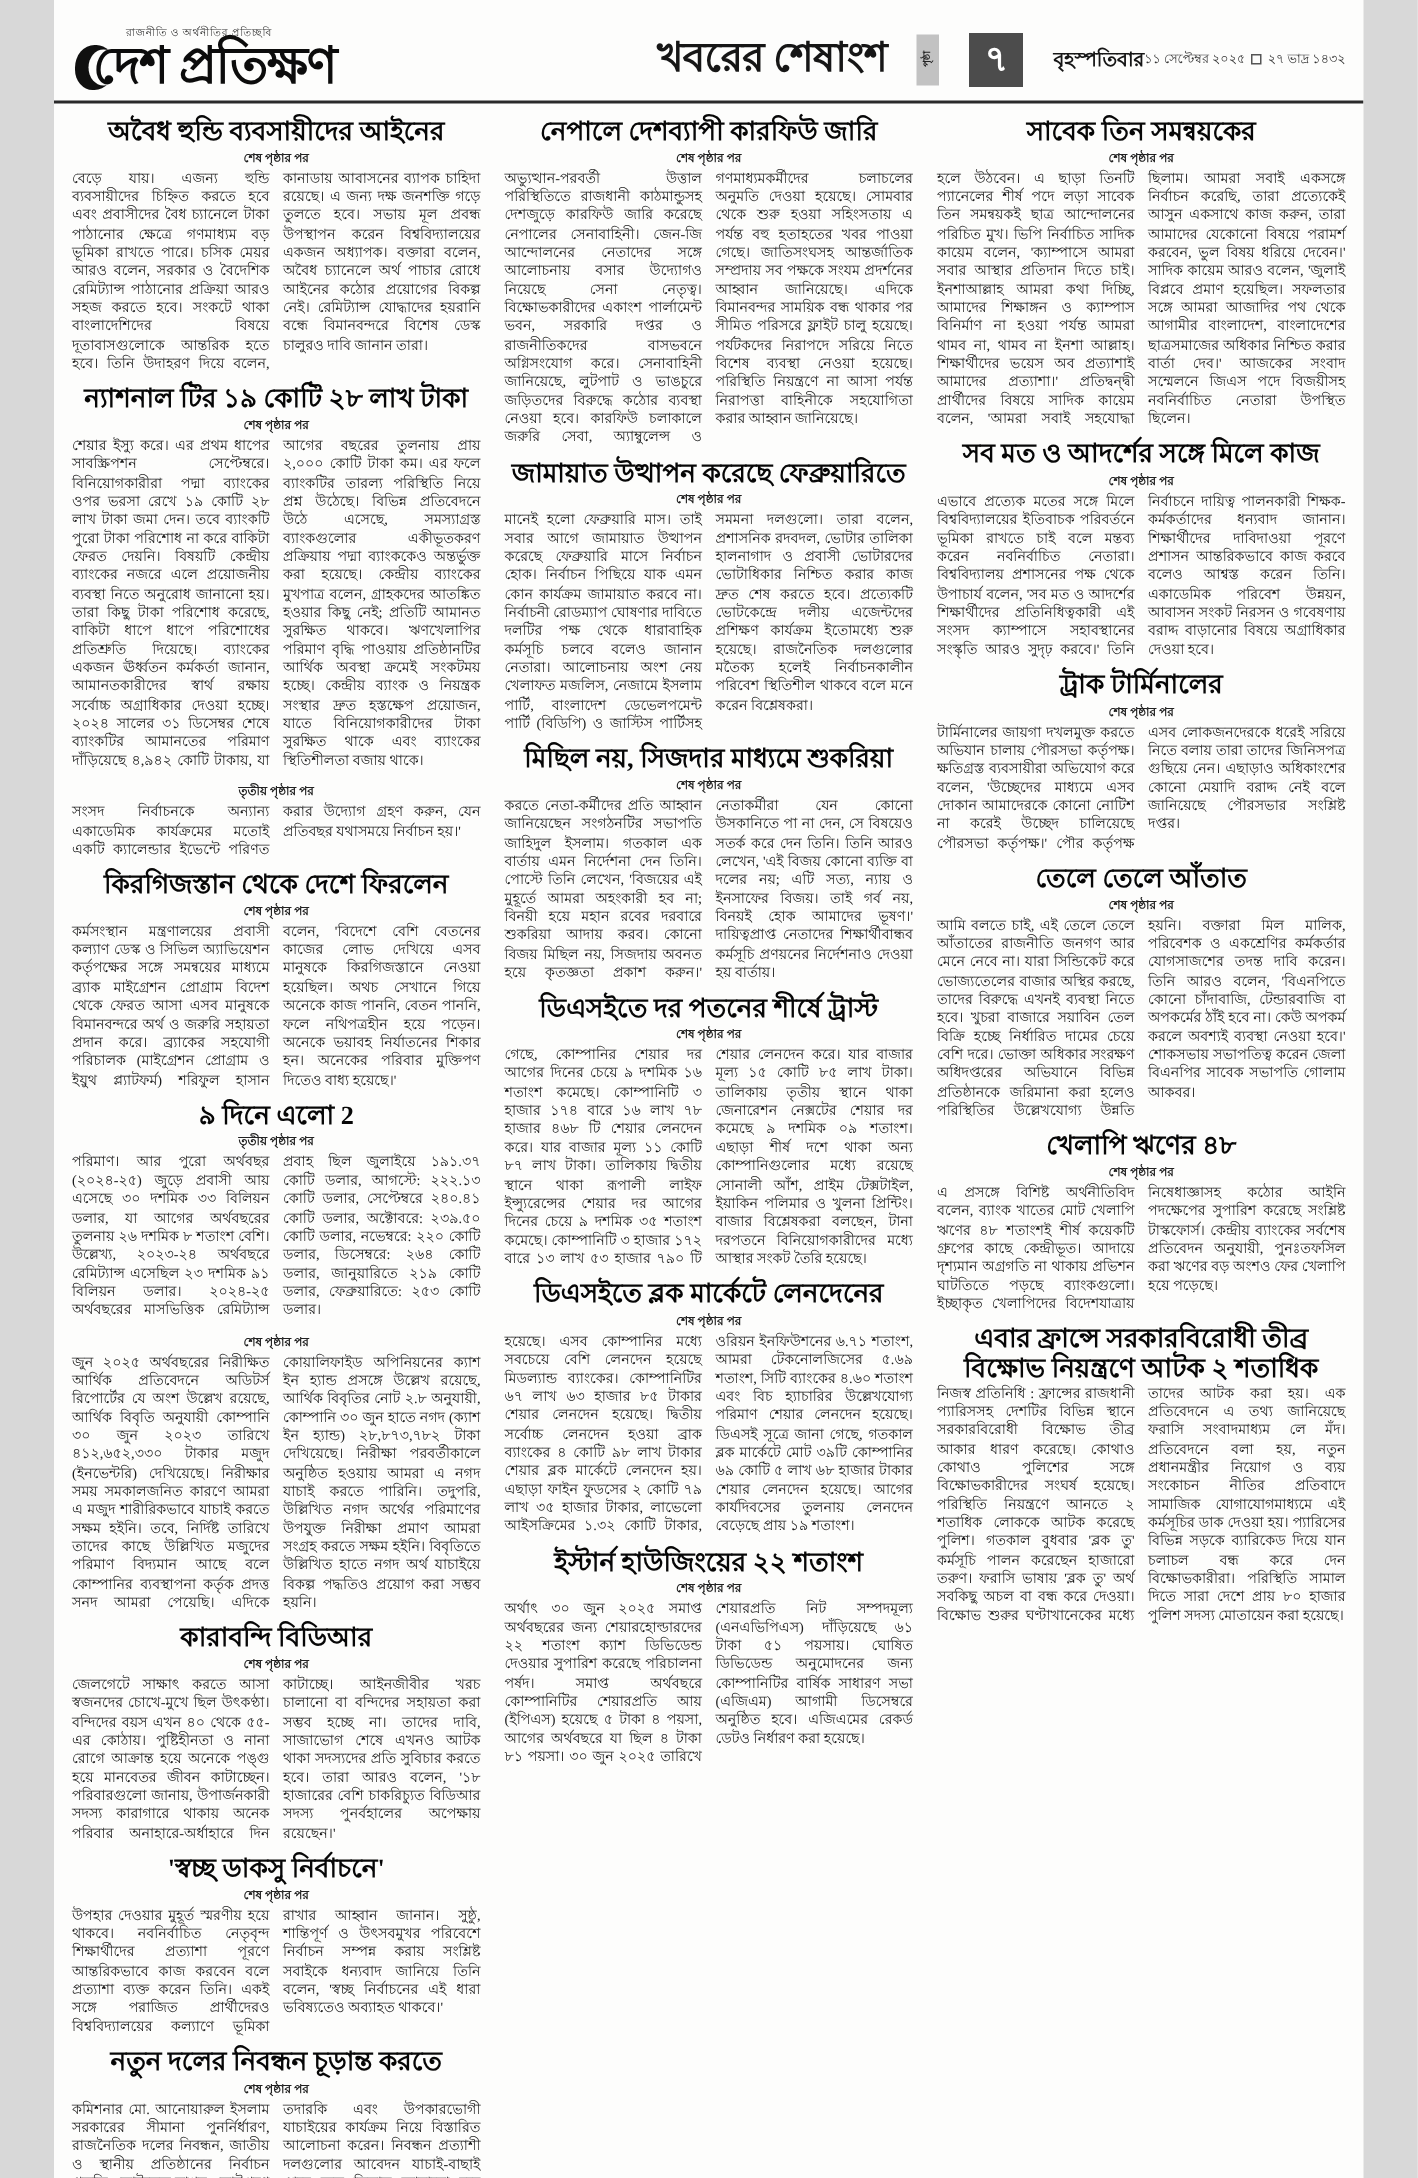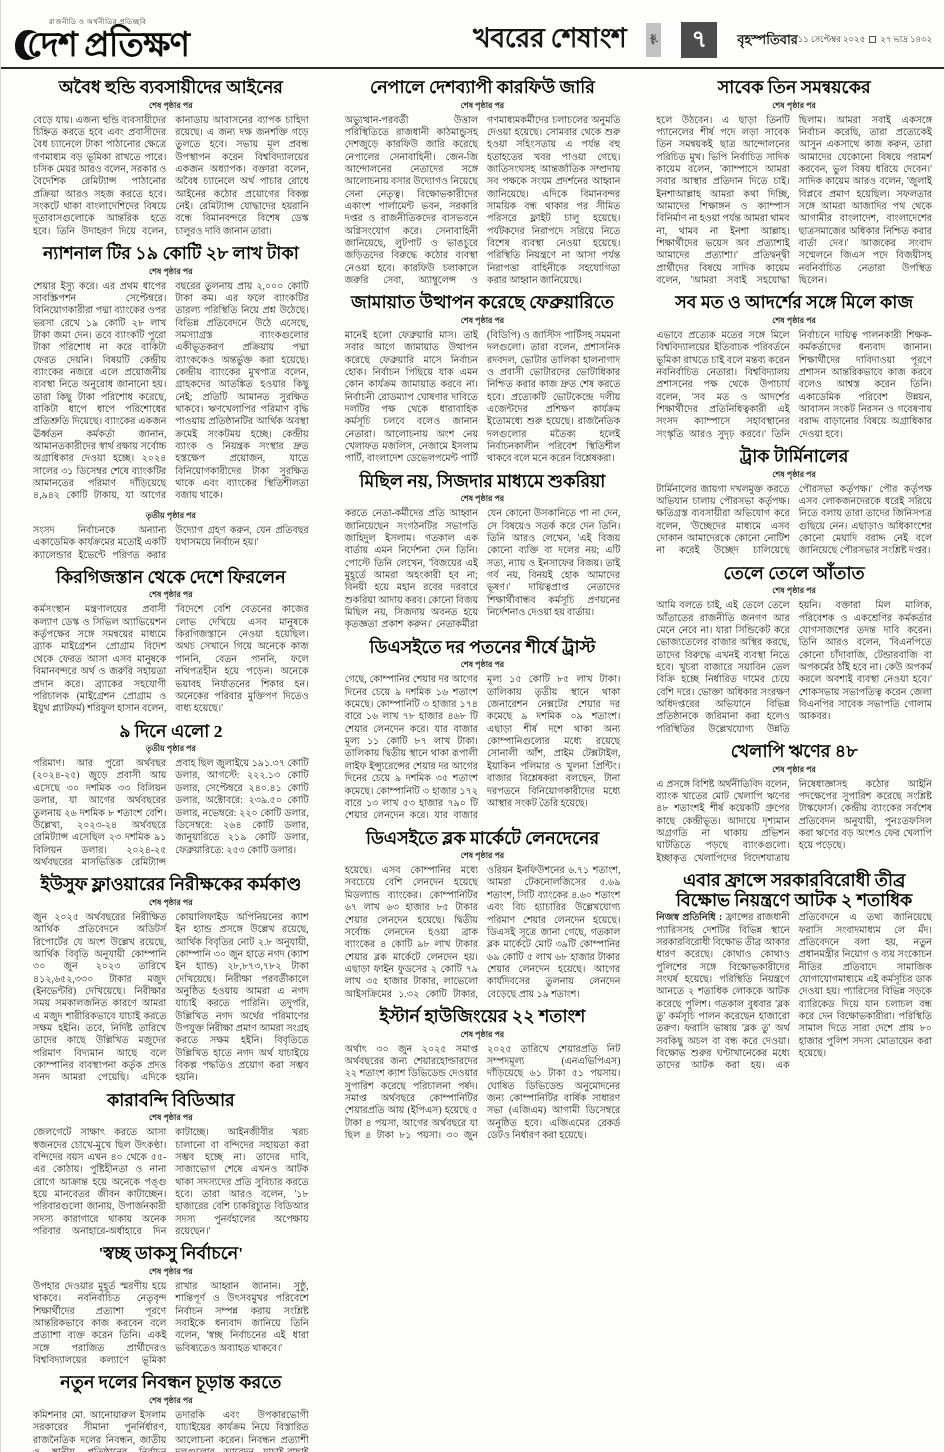--- a/index.html
+++ b/index.html
@@ -1,16 +1,16 @@
 <!DOCTYPE html>
 <html lang="bn"><head>
 <meta charset="utf-8">
 <style>
   html,body{margin:0;padding:0;background:#d8d8d8;}
-  .page{width:943px;height:1452px;background:#fdfdfc;margin:0 auto;position:relative;
+  .page{width:873px;height:1452px;background:#fdfdfc;margin:0 auto;position:relative;
         overflow:hidden;color:#161616;font-family:"Liberation Serif","DejaVu Serif",serif;}
   
   .masthead{display:flex;justify-content:space-between;align-items:flex-end;
             padding:10px 12px 5px 12px;border-bottom:2px solid #2a2a2a;height:52px;}
   .brand{position:relative;padding-left:2px;}
   .tagline{font-size:7px;letter-spacing:.5px;color:#333;margin-left:34px;margin-bottom:0;}
   .logo-row{display:flex;align-items:center;line-height:1;text-align:center;}
   .logo-mark{width:26px;height:30px;background:#101010;border-radius:50% 45% 50% 45%;
              position:relative;margin-right:-14px;flex:0 0 auto;}
   .logo-mark::after{content:"";position:absolute;left:9px;top:3px;width:20px;height:24px;
@@ -24,27 +24,27 @@
   .page-tab span{writing-mode:vertical-rl;transform:rotate(180deg);font-size:6.5px;font-weight:bold;}
   .page-num{width:36px;height:36px;background:#4c4c4c;color:#fff;font-size:24px;font-weight:bold;
             display:flex;align-items:center;justify-content:center;}
   .date-block{display:flex;flex-direction:row;justify-content:center;line-height:1.2;}
   .weekday{font-size:13px;font-weight:bold;}
   .dateline{font-size:8.5px;color:#333;display:flex;align-items:center;gap:4px;}
   .sq{width:5px;height:5px;border:1px solid #555;display:inline-block;}
   
   .content{display:grid;grid-template-columns:1fr 1fr 1fr;gap:0 16px;padding:7px 12px 0 12px;}
   .super-column{min-width:0;}
-  article{margin-bottom:7px;break-inside:avoid;margin-left:20px;}
+  article{margin-bottom:7px;break-inside:avoid;}
   .headline{font-size:17.5px;font-weight:bold;text-align:center;line-height:1.12;
             margin:2px 0 1px 0;color:#070707;}
   .kicker{font-size:8px;font-weight:bold;text-align:center;margin:0 0 2px 0;color:#222;}
   .art-body{font-size:9.5px;line-height:1.3;text-align:justify;column-count:2;column-gap:9px;
             color:#1b1b1b;word-break:break-word;}
-  .byline{font-weight:bold;}
+  .byline{font-weight:normal;}
 </style>
 </head>
 <body>
 
 <div class="page">
 
   <header class="masthead">
     <div class="brand">
       <div class="tagline">রাজনীতি ও অর্থনীতির প্রতিচ্ছবি</div>
       <div class="logo-row">
@@ -89,21 +89,20 @@
           <h2 class="headline">কিরগিজস্তান থেকে দেশে ফিরলেন</h2>
           <div class="kicker">শেষ পৃষ্ঠার পর</div>
           <div class="art-body">কর্মসংস্থান মন্ত্রণালয়ের প্রবাসী কল্যাণ ডেস্ক ও সিভিল অ্যাভিয়েশন কর্তৃপক্ষের সঙ্গে সমন্বয়ের মাধ্যমে ব্র্যাক মাইগ্রেশন প্রোগ্রাম বিদেশ থেকে ফেরত আসা এসব মানুষকে বিমানবন্দরে অর্থ ও জরুরি সহায়তা প্রদান করে। ব্র্যাকের সহযোগী পরিচালক (মাইগ্রেশন প্রোগ্রাম ও ইয়ুথ প্ল্যাটফর্ম) শরিফুল হাসান বলেন, 'বিদেশে বেশি বেতনের কাজের লোভ দেখিয়ে এসব মানুষকে কিরগিজস্তানে নেওয়া হয়েছিল। অথচ সেখানে গিয়ে অনেকে কাজ পাননি, বেতন পাননি, ফলে নথিপত্রহীন হয়ে পড়েন। অনেকে ভয়াবহ নির্যাতনের শিকার হন। অনেকের পরিবার মুক্তিপণ দিতেও বাধ্য হয়েছে।'</div>
         </article>
         <article>
           <h2 class="headline">৯ দিনে এলো 2</h2>
           <div class="kicker">তৃতীয় পৃষ্ঠার পর</div>
           <div class="art-body">পরিমাণ। আর পুরো অর্থবছর (২০২৪-২৫) জুড়ে প্রবাসী আয় এসেছে ৩০ দশমিক ৩৩ বিলিয়ন ডলার, যা আগের অর্থবছরের তুলনায় ২৬ দশমিক ৮ শতাংশ বেশি। উল্লেখ্য, ২০২৩-২৪ অর্থবছরে রেমিট্যান্স এসেছিল ২৩ দশমিক ৯১ বিলিয়ন ডলার। ২০২৪-২৫ অর্থবছরের মাসভিত্তিক রেমিট্যান্স প্রবাহ ছিল জুলাইয়ে ১৯১.৩৭ কোটি ডলার, আগস্টে: ২২২.১৩ কোটি ডলার, সেপ্টেম্বরে ২৪০.৪১ কোটি ডলার, অক্টোবরে: ২৩৯.৫০ কোটি ডলার, নভেম্বরে: ২২০ কোটি ডলার, ডিসেম্বরে: ২৬৪ কোটি ডলার, জানুয়ারিতে ২১৯ কোটি ডলার, ফেব্রুয়ারিতে: ২৫৩ কোটি ডলার।</div>
         </article>
         <article>
-          <h2 class="headline">ইউসুফ ফ্লাওয়ারের নিরীক্ষকের কর্মকাণ্ড</h2>
           <div class="kicker">শেষ পৃষ্ঠার পর</div>
           <div class="art-body">জুন ২০২৫ অর্থবছরের নিরীক্ষিত আর্থিক প্রতিবেদনে অডিটর্স রিপোর্টের যে অংশ উল্লেখ রয়েছে, আর্থিক বিবৃতি অনুযায়ী কোম্পানি ৩০ জুন ২০২৩ তারিখে ৪১২,৬৫২,৩৩০ টাকার মজুদ (ইনভেন্টরি) দেখিয়েছে। নিরীক্ষার সময় সমকালজনিত কারণে আমরা এ মজুদ শারীরিকভাবে যাচাই করতে সক্ষম হইনি। তবে, নির্দিষ্ট তারিখে তাদের কাছে উল্লিখিত মজুদের পরিমাণ বিদ্যমান আছে বলে কোম্পানির ব্যবস্থাপনা কর্তৃক প্রদত্ত সনদ আমরা পেয়েছি। এদিকে কোয়ালিফাইড অপিনিয়নের ক্যাশ ইন হ্যান্ড প্রসঙ্গে উল্লেখ রয়েছে, আর্থিক বিবৃতির নোট ২.৮ অনুযায়ী, কোম্পানি ৩০ জুন হাতে নগদ (ক্যাশ ইন হ্যান্ড) ২৮,৮৭৩,৭৮২ টাকা দেখিয়েছে। নিরীক্ষা পরবর্তীকালে অনুষ্ঠিত হওয়ায় আমরা এ নগদ যাচাই করতে পারিনি। তদুপরি, উল্লিখিত নগদ অর্থের পরিমাণের উপযুক্ত নিরীক্ষা প্রমাণ আমরা সংগ্রহ করতে সক্ষম হইনি। বিবৃতিতে উল্লিখিত হাতে নগদ অর্থ যাচাইয়ে বিকল্প পদ্ধতিও প্রয়োগ করা সম্ভব হয়নি।</div>
         </article>
         <article>
           <h2 class="headline">কারাবন্দি বিডিআর</h2>
           <div class="kicker">শেষ পৃষ্ঠার পর</div>
           <div class="art-body">জেলগেটে সাক্ষাৎ করতে আসা স্বজনদের চোখে-মুখে ছিল উৎকণ্ঠা। বন্দিদের বয়স এখন ৪০ থেকে ৫৫-এর কোঠায়। পুষ্টিহীনতা ও নানা রোগে আক্রান্ত হয়ে অনেকে পঙ্গু হয়ে মানবেতর জীবন কাটাচ্ছেন। পরিবারগুলো জানায়, উপার্জনকারী সদস্য কারাগারে থাকায় অনেক পরিবার অনাহারে-অর্ধাহারে দিন কাটাচ্ছে। আইনজীবীর খরচ চালানো বা বন্দিদের সহায়তা করা সম্ভব হচ্ছে না। তাদের দাবি, সাজাভোগ শেষে এখনও আটক থাকা সদস্যদের প্রতি সুবিচার করতে হবে। তারা আরও বলেন, '১৮ হাজারের বেশি চাকরিচ্যুত বিডিআর সদস্য পুনর্বহালের অপেক্ষায় রয়েছেন।'</div>
         </article>
         <article>
           <h2 class="headline">'স্বচ্ছ ডাকসু নির্বাচনে'</h2>

